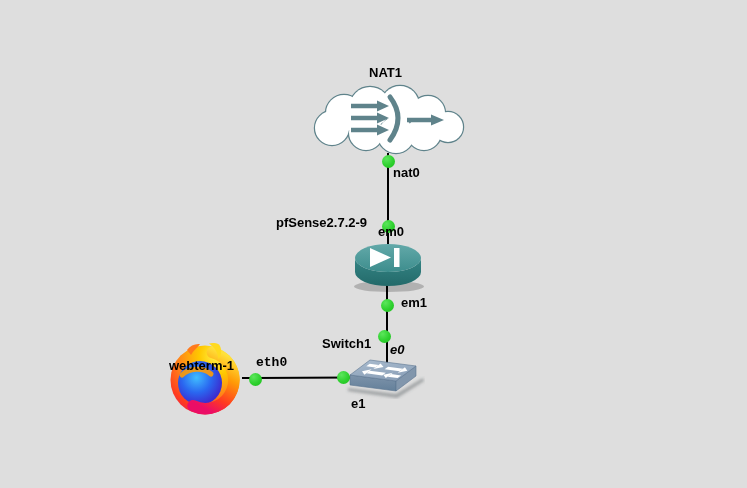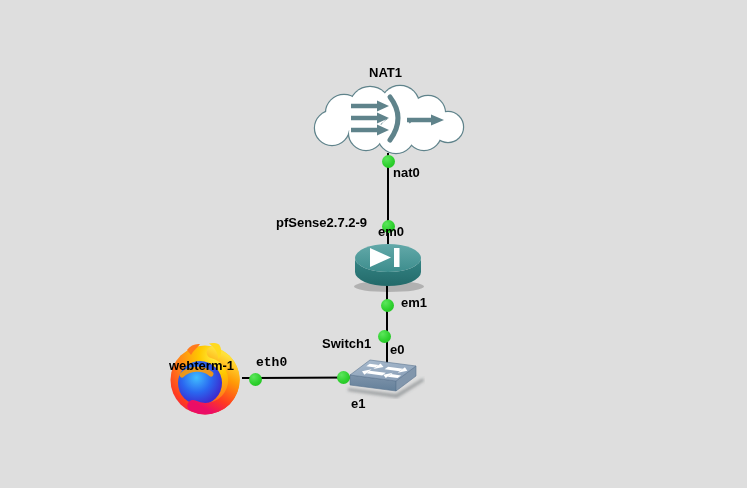--- a/index.html
+++ b/index.html
@@ -155,17 +155,17 @@
   <div class="dot" style="left:248.5px; top:372.5px;"></div>
 
   <div class="label" style="left:369px; top:66px;">NAT1</div>
   <div class="label" style="left:276px; top:216px;">pfSense2.7.2-9</div>
   <div class="label" style="left:306px; top:337px;margin-left:16px;">Switch1</div>
   <div class="label" style="left:169px; top:327px;margin-top:32px;">webterm-1</div>
 
   <div class="label" style="left:393px; top:166px;">nat0</div>
   <div class="label" style="left:378px; top:225px;">em0</div>
   <div class="label" style="left:401px; top:296px;text-align:right;">em1</div>
-  <div class="label" style="left:390px; top:343px;">e0</div>
+  <div class="label" style="left:390px; top:343px;font-style:italic;">e0</div>
   <div class="label" style="left:351px; top:397px;">e1</div>
   <div class="label" style="left:256px; top:356px;font-family:Liberation Mono, monospace;">eth0</div>
 
 </div>
 
 </body></html>

